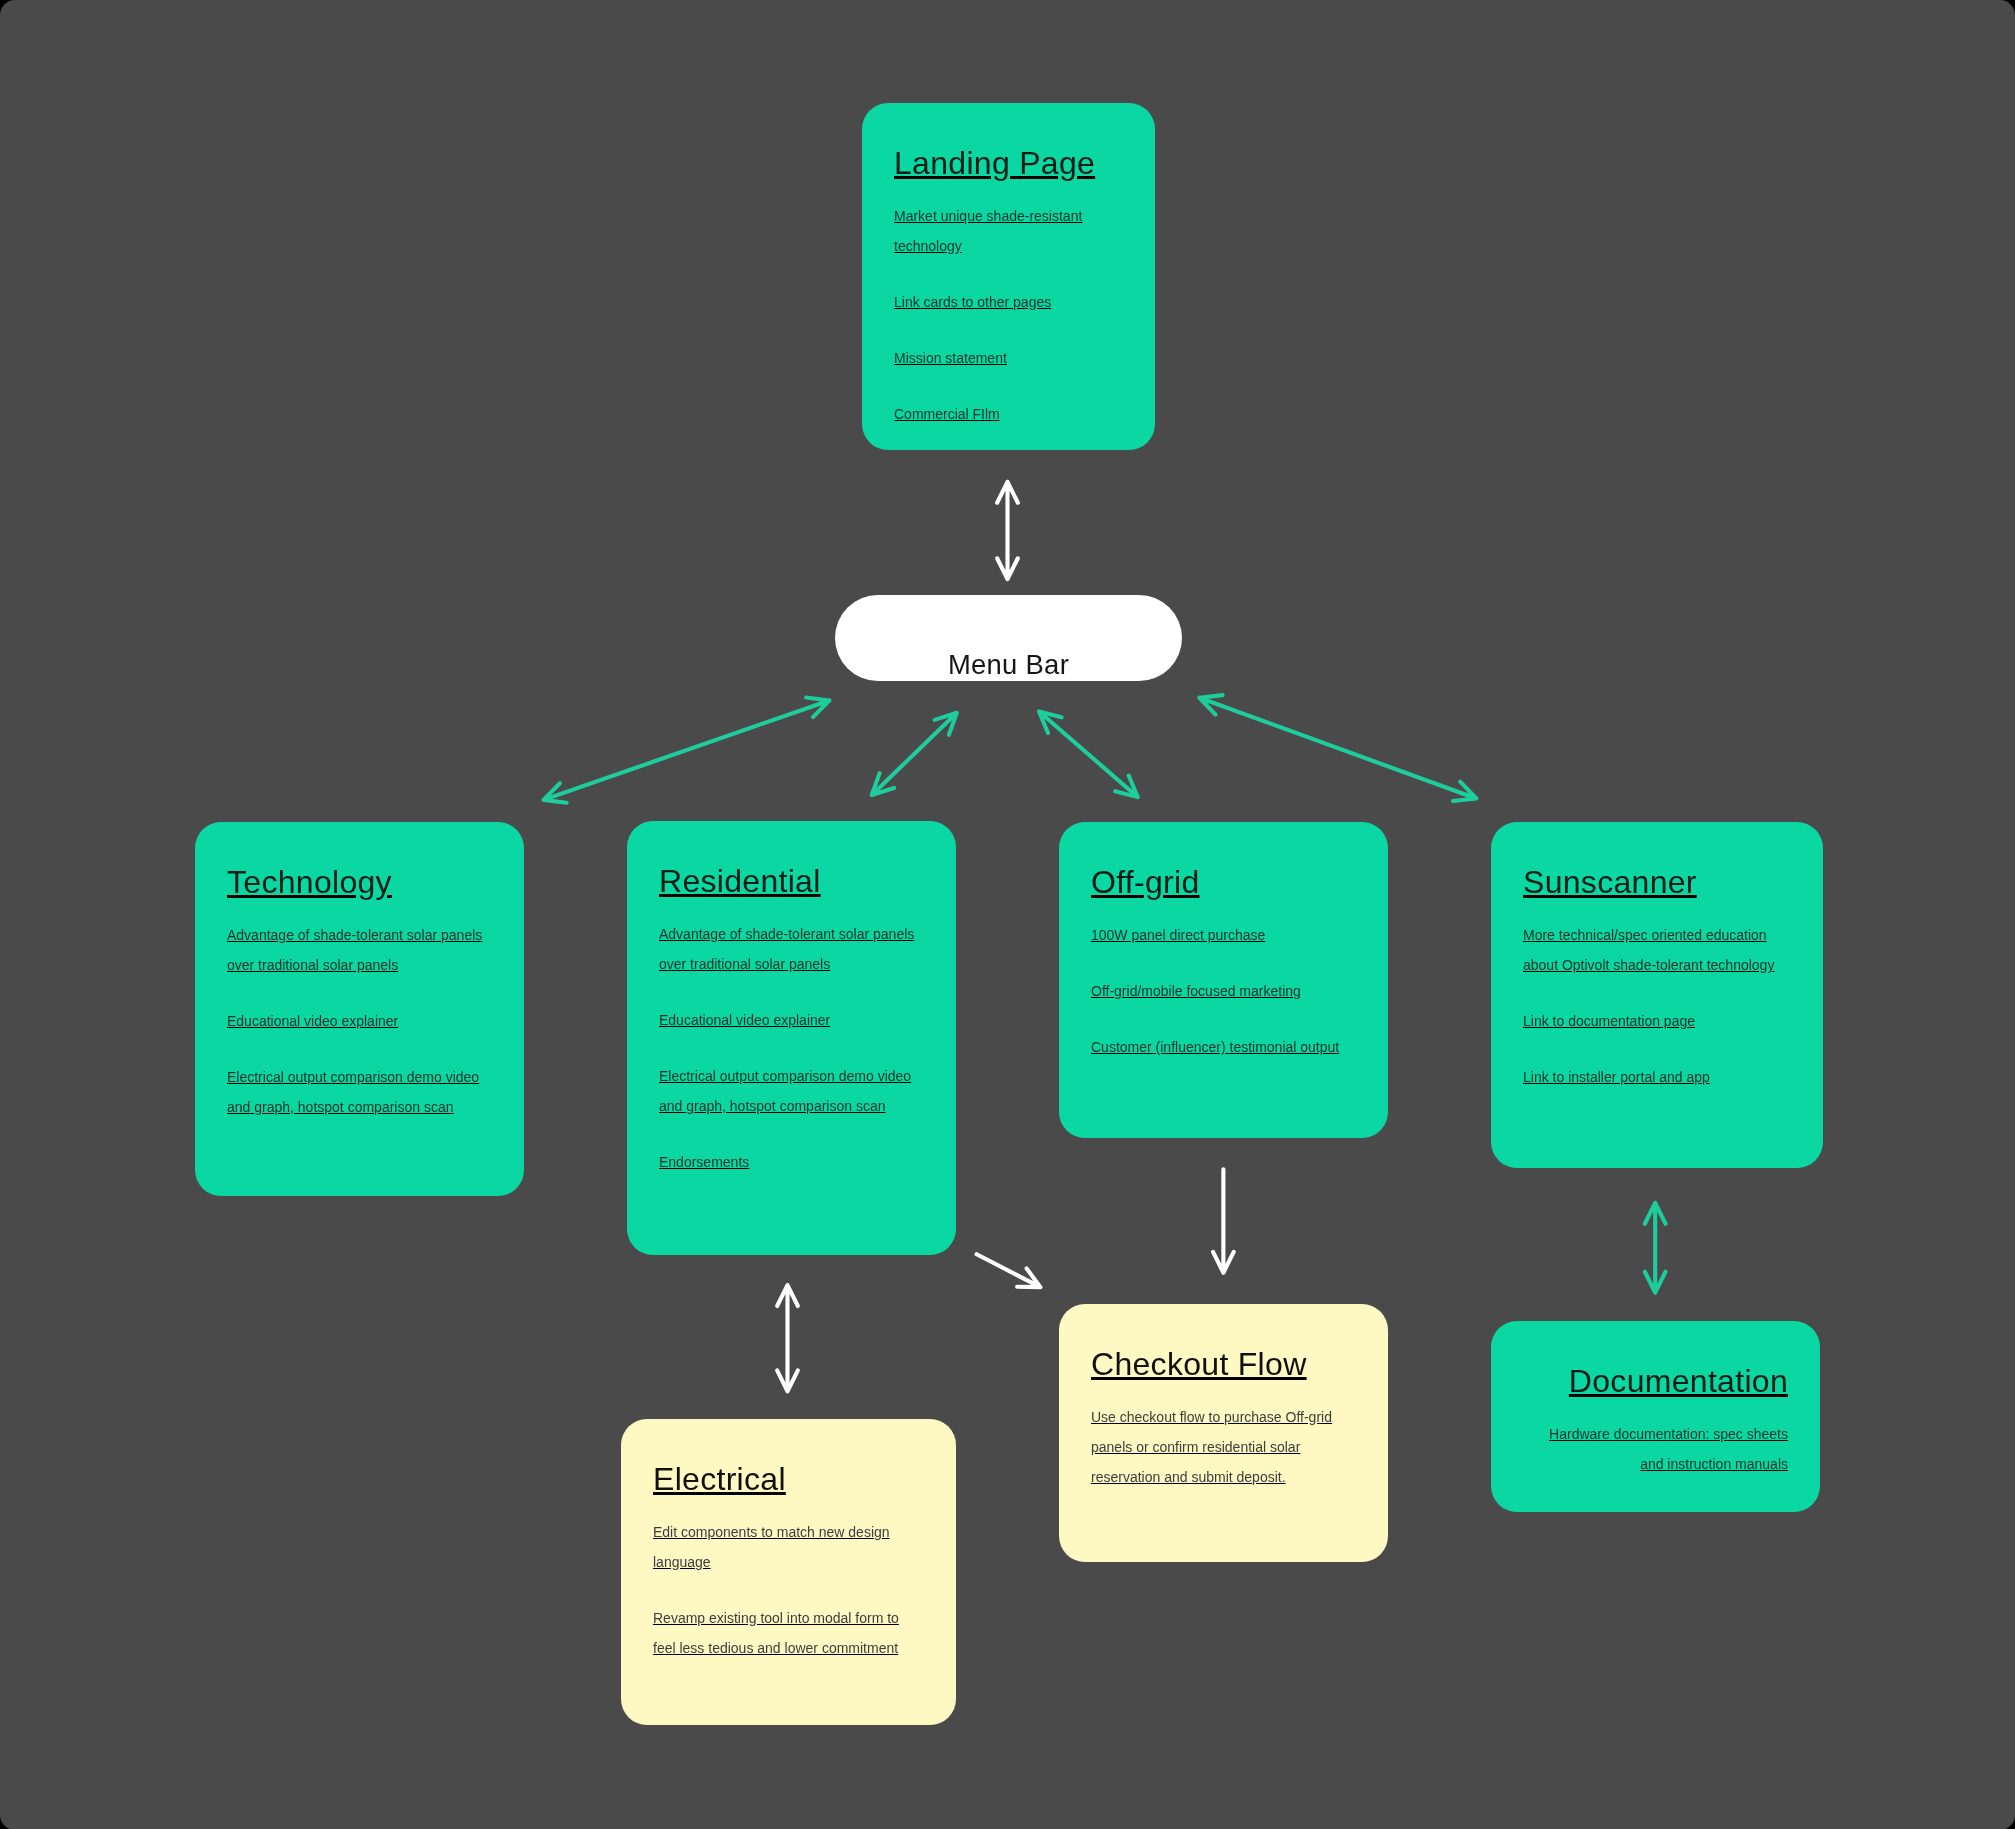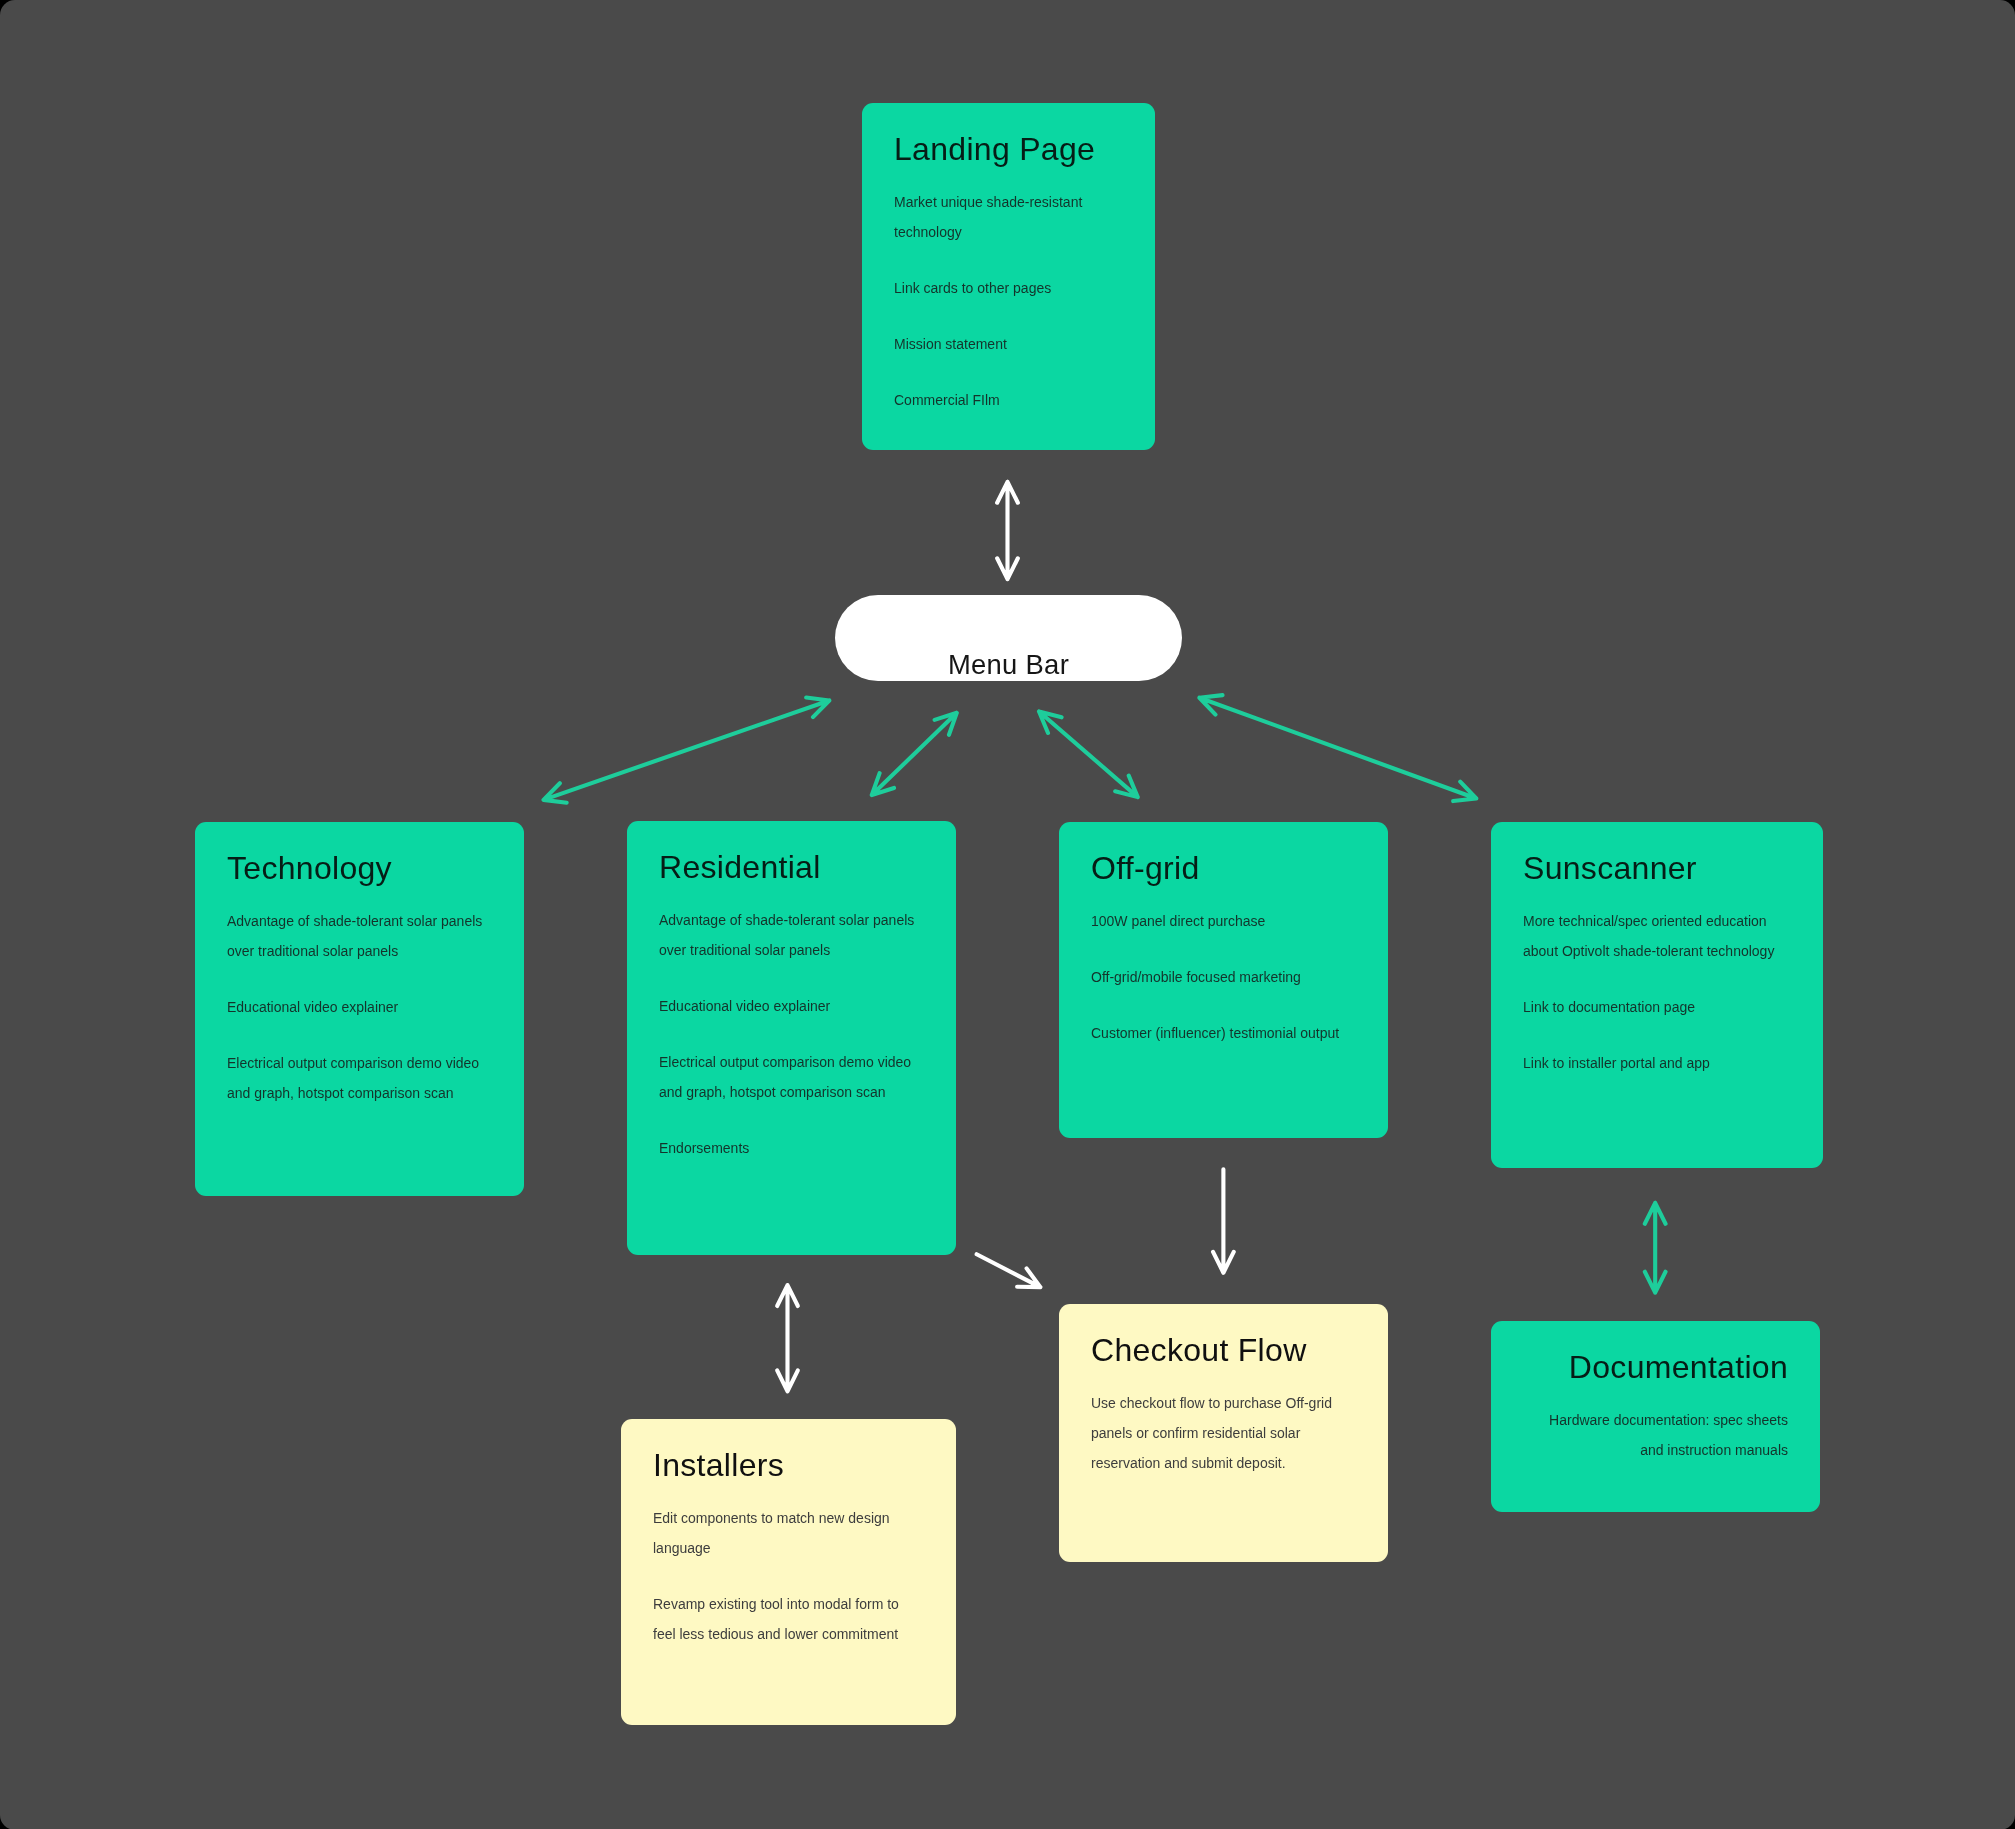--- a/index.html
+++ b/index.html
@@ -18,23 +18,24 @@
   }
   #connector-layer {
     position: absolute;
     left: 0; top: 0;
     width: 2015px;
     height: 1830px;
     pointer-events: none;
   }
   .node {
     position: absolute;
-    border-radius: 11px;
-    padding: 28px 32px;
+    border-radius: 26px;
+    padding: 42px 32px;
     box-sizing: border-box;
+    text-decoration: underline;
   }
   .node.green { background: #0bd7a2; }
   .node.white { background: #fef9c3; }
   .node-title {
     margin: 0 0 19px 0;
     font-size: 32px;
     font-weight: 400;
     letter-spacing: 0.3px;
   }
   .green .node-title { color: #061d16; }
@@ -154,21 +155,21 @@
   <div class="node green" id="n-installers">
     <h2 class="node-title">Sunscanner</h2>
     <div class="node-items">
         <p>More technical/spec oriented education about Optivolt shade-tolerant technology</p>
         <p>Link to documentation page</p>
         <p>Link to installer portal and app</p>
       </div>
   </div>
 
   <div class="node white" id="n-sunscanner">
-    <h2 class="node-title">Installers</h2>
+    <h2 class="node-title">Electrical</h2>
     <div class="node-items">
         <p>Edit components to match new design language</p>
         <p>Revamp existing tool into modal form to feel less tedious and lower commitment</p>
       </div>
   </div>
 
   <div class="node white" id="n-checkout">
     <h2 class="node-title">Checkout Flow</h2>
     <div class="node-items">
         <p>Use checkout flow to purchase Off-grid panels or confirm residential solar reservation and submit deposit.</p>

